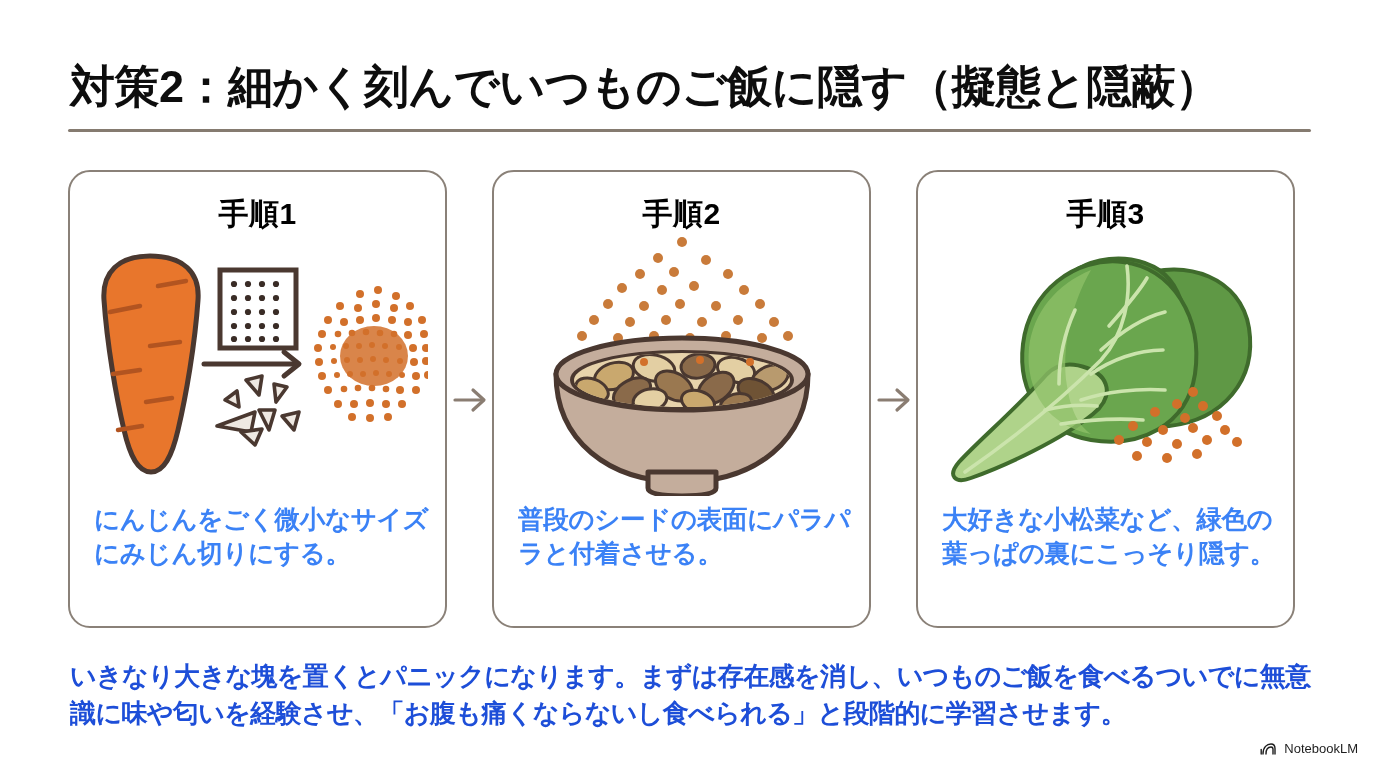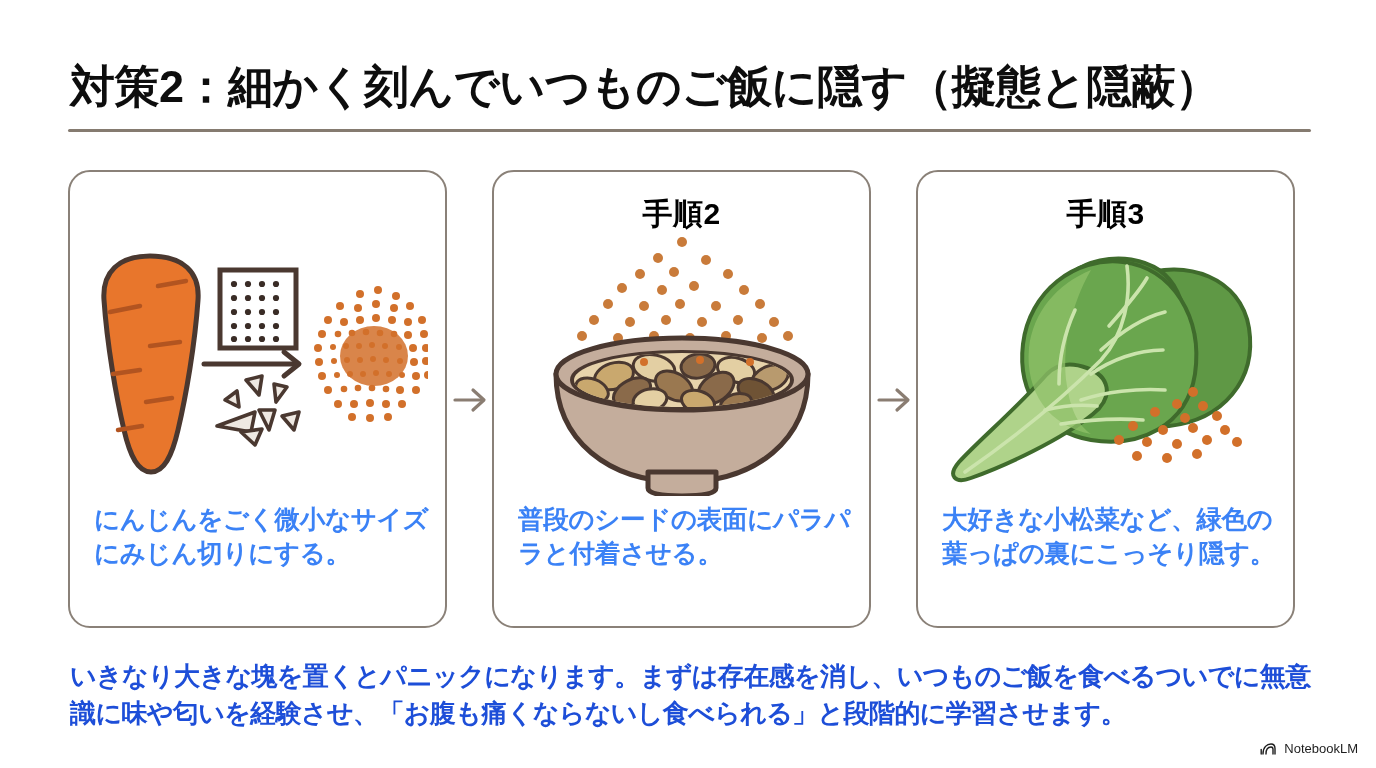--- a/index.html
+++ b/index.html
@@ -135,20 +135,21 @@
 </style>
 </head>
 <body>
 
 <div id="page-title">対策2：細かく刻んでいつものご飯に隠す（擬態と隠蔽）</div>
 <div id="title-rule"></div>
 
 <div id="cards-row">
 
   <div class="step-card c1">
+    <div class="step-heading">手順1</div>
 
     <div class="step-art">
       <svg width="340" height="260" viewBox="0 0 340 260">
 
         <path d="M62 22 C 95 22, 112 38, 110 66 C 107 110, 98 162, 90 196
                  C 84 222, 76 238, 63 238 C 50 238, 42 222, 36 196
                  C 28 162, 19 110, 16 66 C 14 38, 31 22, 62 22 Z" fill="#E8762C" stroke="#4A3830" stroke-width="5" stroke-linejoin="round"></path>
 
         <g stroke="#B25420" stroke-width="4.5" stroke-linecap="round" fill="none">
           <line x1="70" y1="52" x2="98" y2="47"></line>

